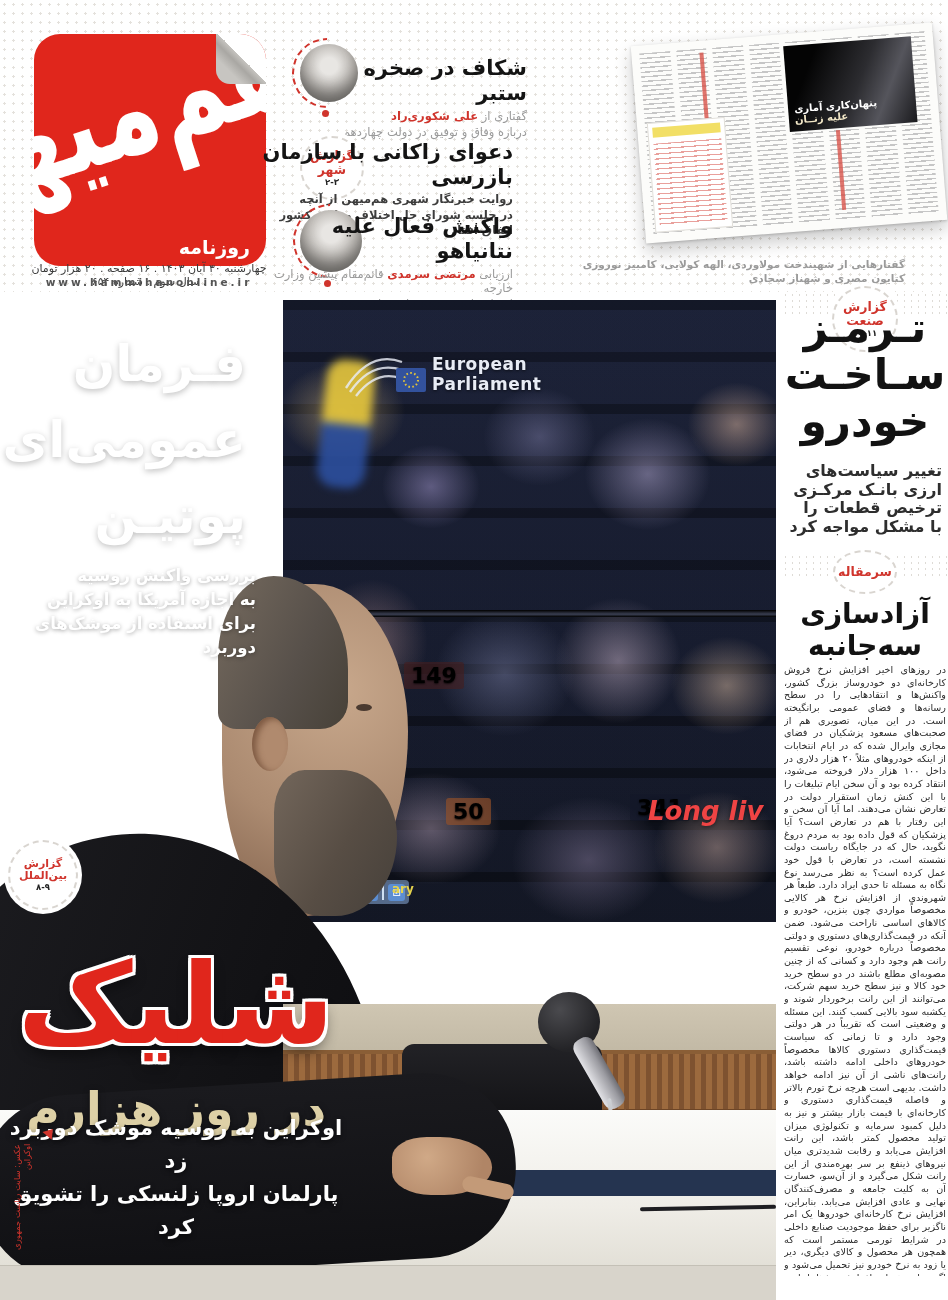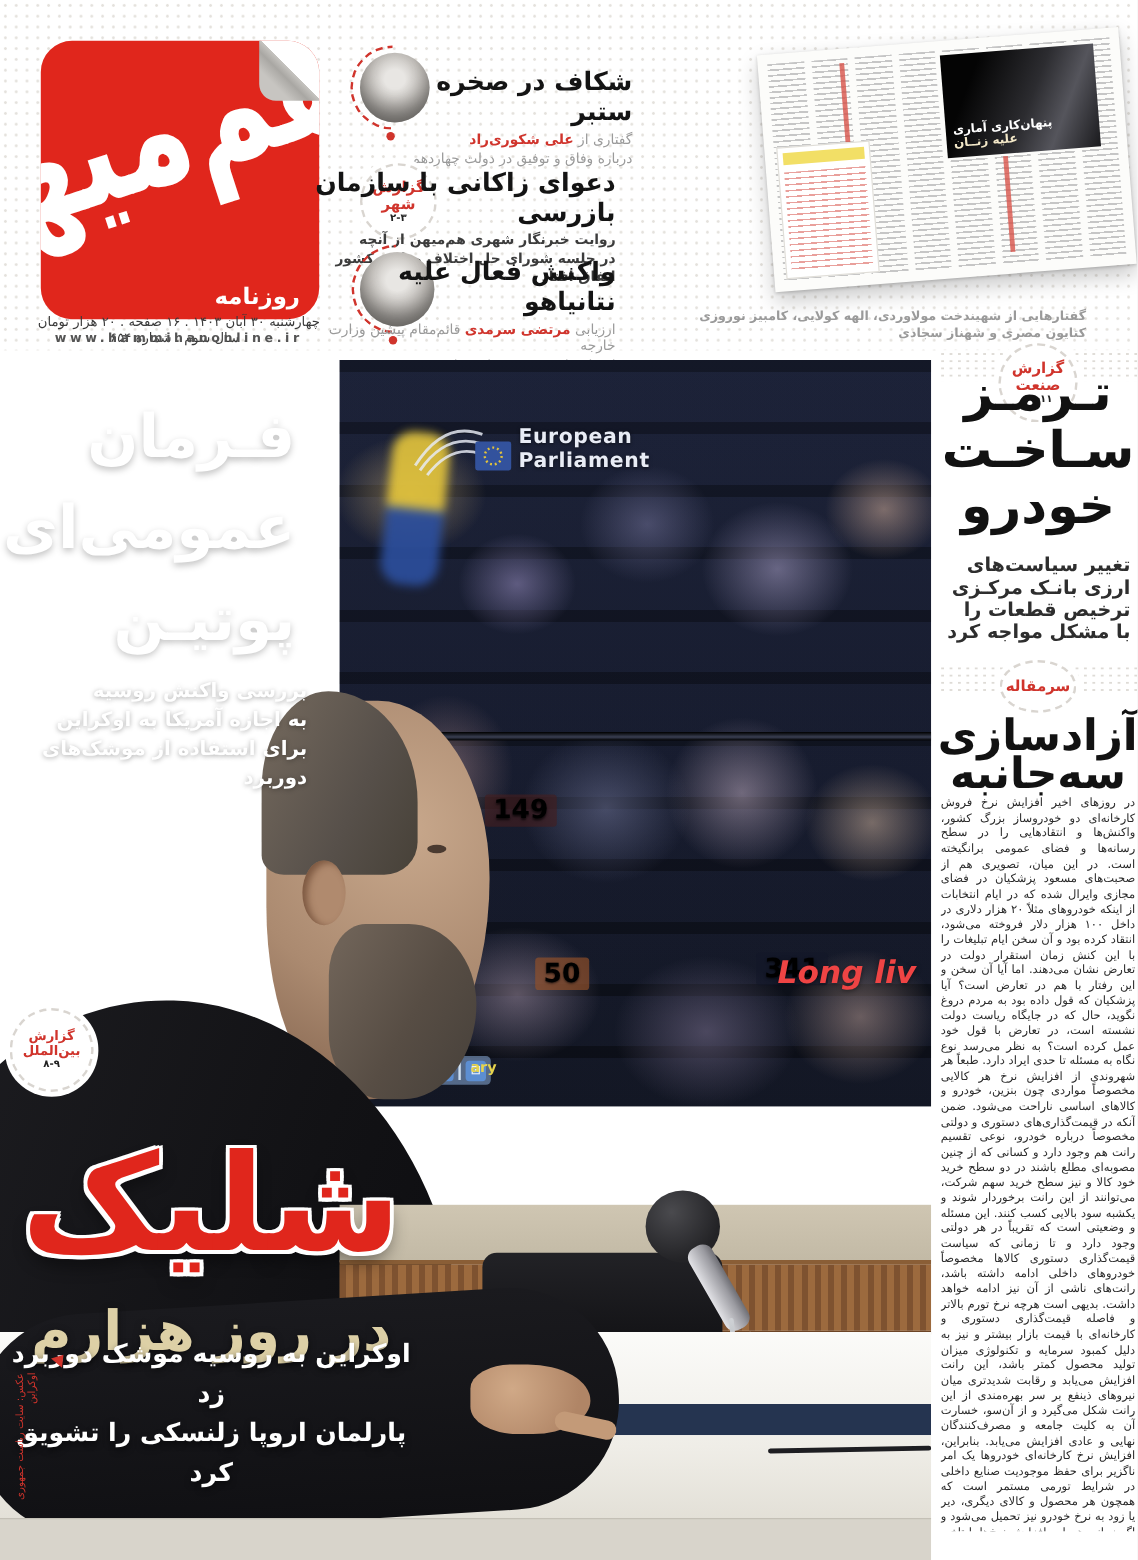--- a/index.html
+++ b/index.html
@@ -272,21 +272,21 @@
   .h-ind{
     position:absolute; left:0; top:12px; width:166px; text-align:center; color:#121212;
     font-size:42px; font-weight:900; line-height:47px;
   }
   .sub-ind{
     position:absolute; left:0; top:170px; width:160px; text-align:right; color:#2e2e2e;
     font-size:16px; font-weight:600; line-height:18.5px;
   }
   .h-ed{
     position:absolute; left:0; top:306px; width:166px; text-align:center; color:#121212;
-    font-size:36px; font-weight:900; line-height:32px;
+    font-size:28px; font-weight:900; line-height:32px;
   }
   .ed-body{
     position:absolute; left:2px; top:372px; width:162px; height:612px; overflow:hidden;
     font-size:9.6px; line-height:1.32; color:#2a2a2a; text-align:justify;
   }
 </style>
 </head>
 <body>
 
 <div class="page">

